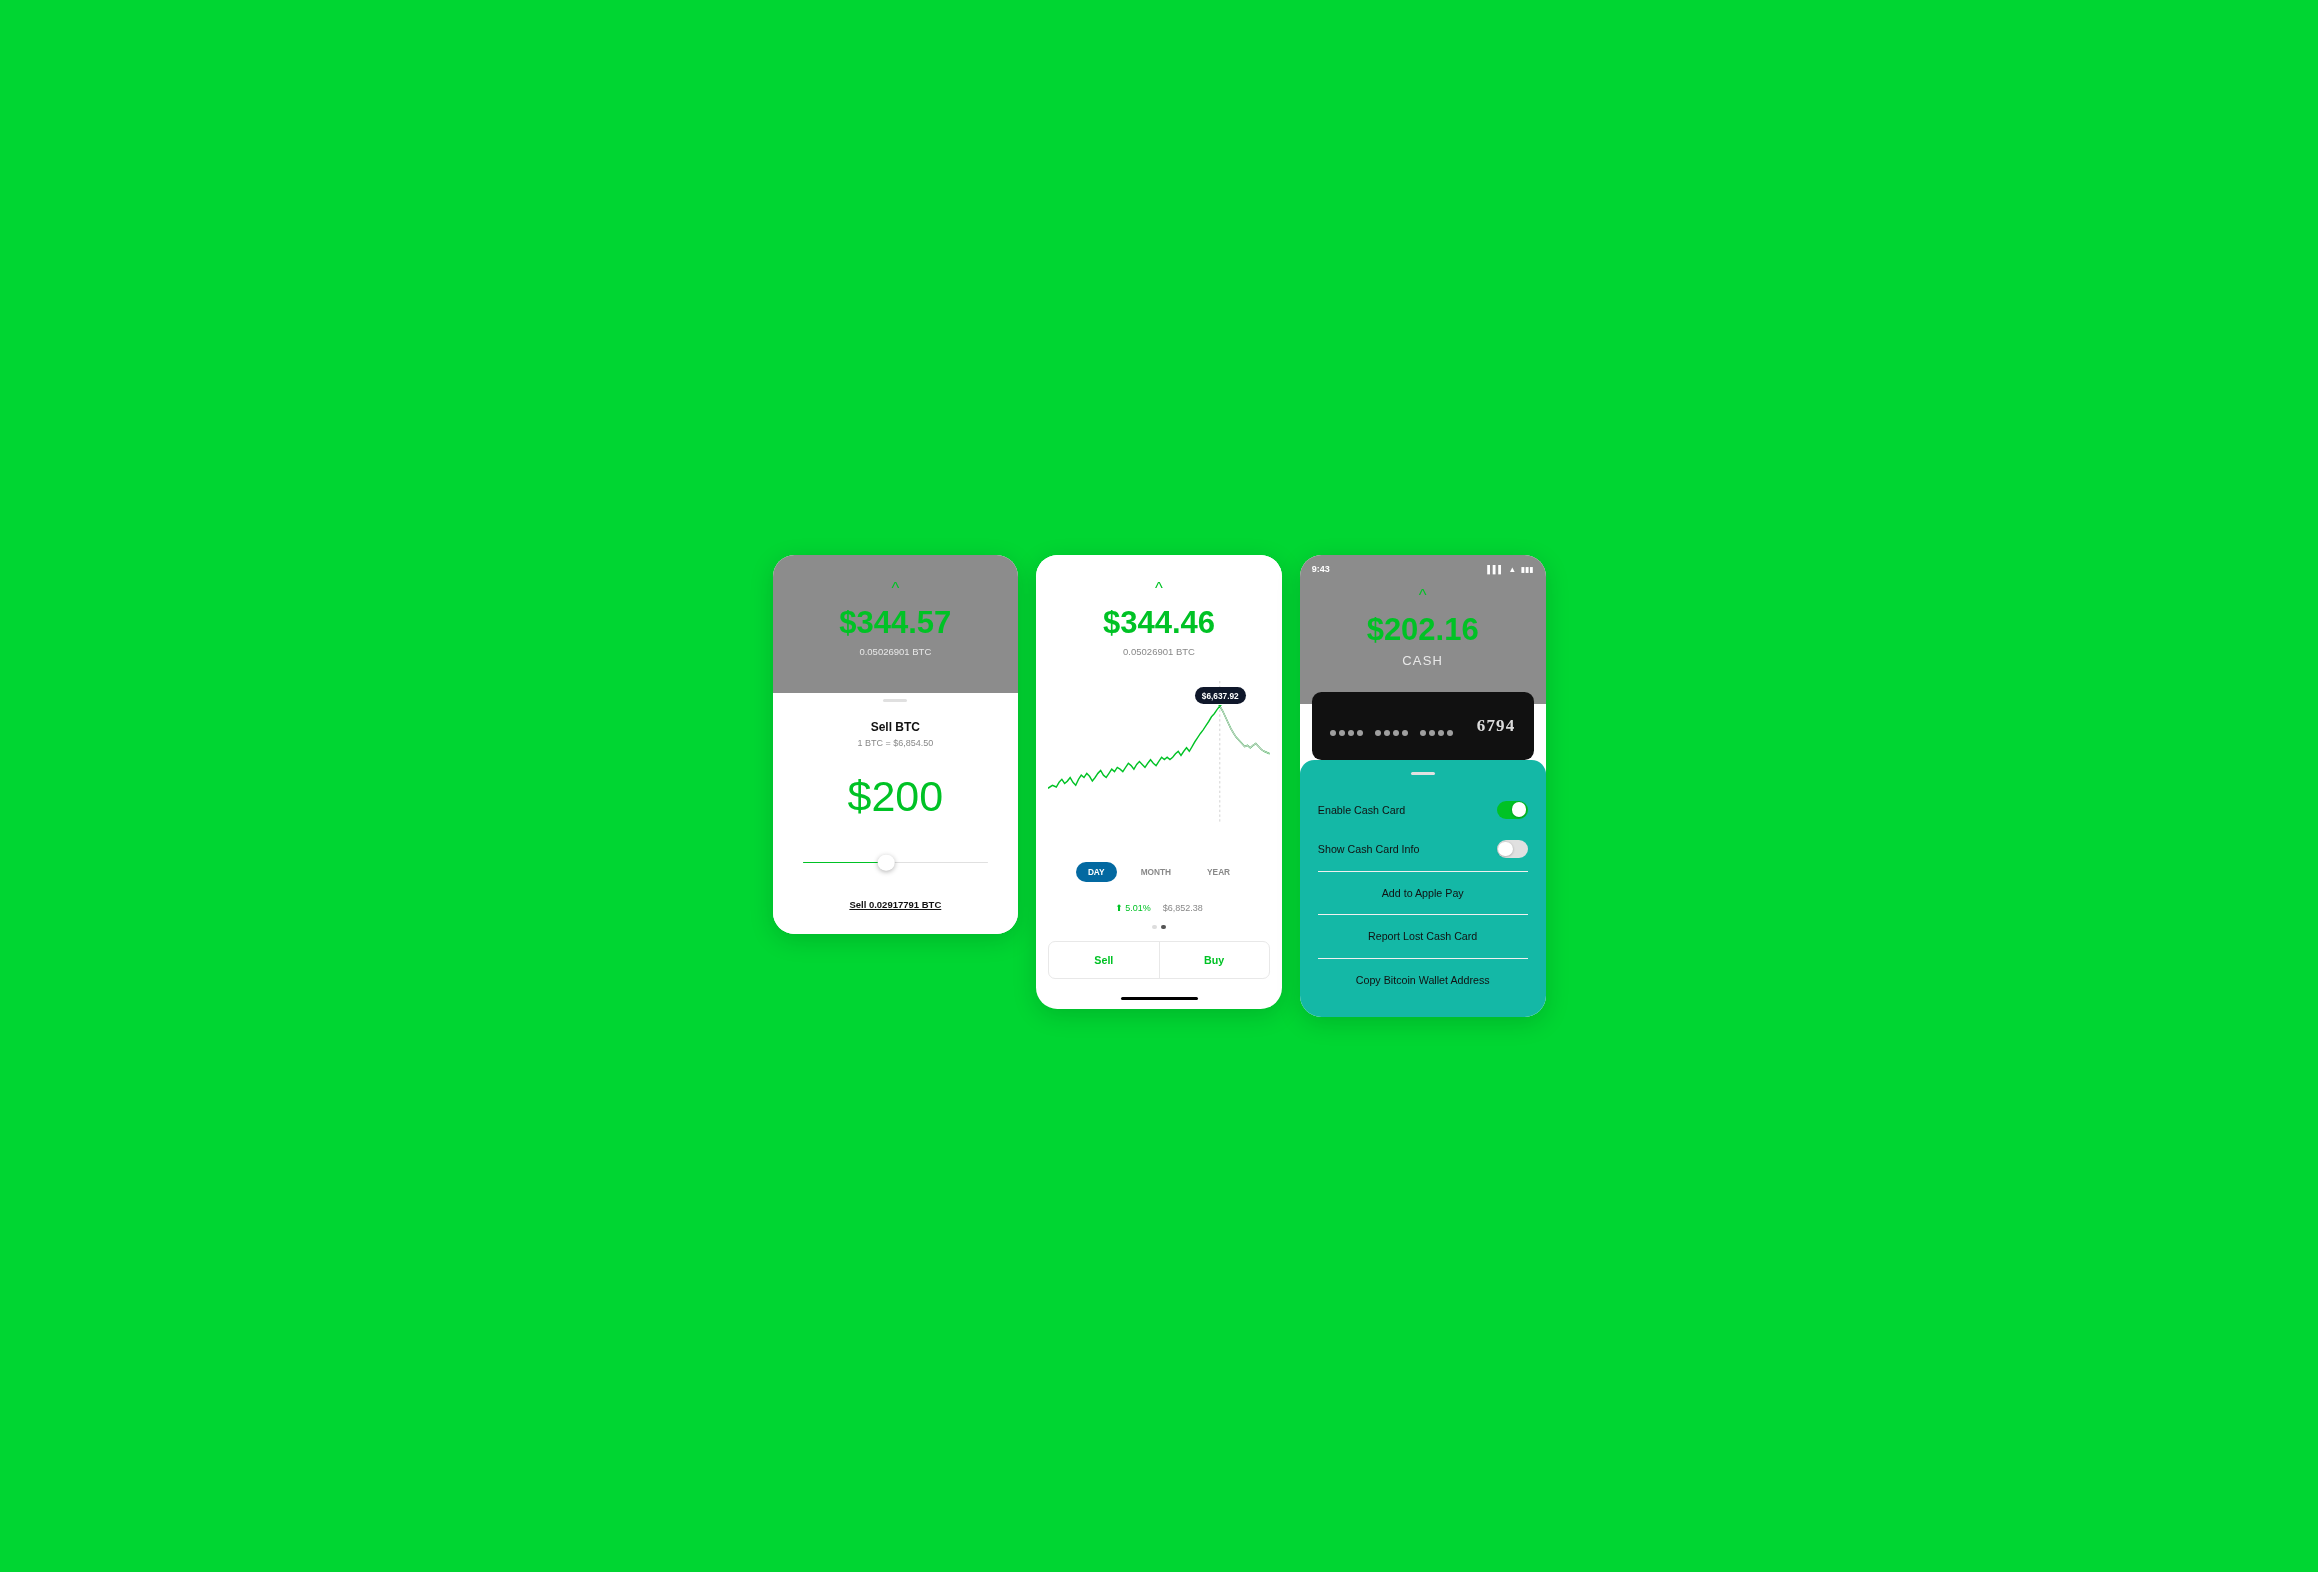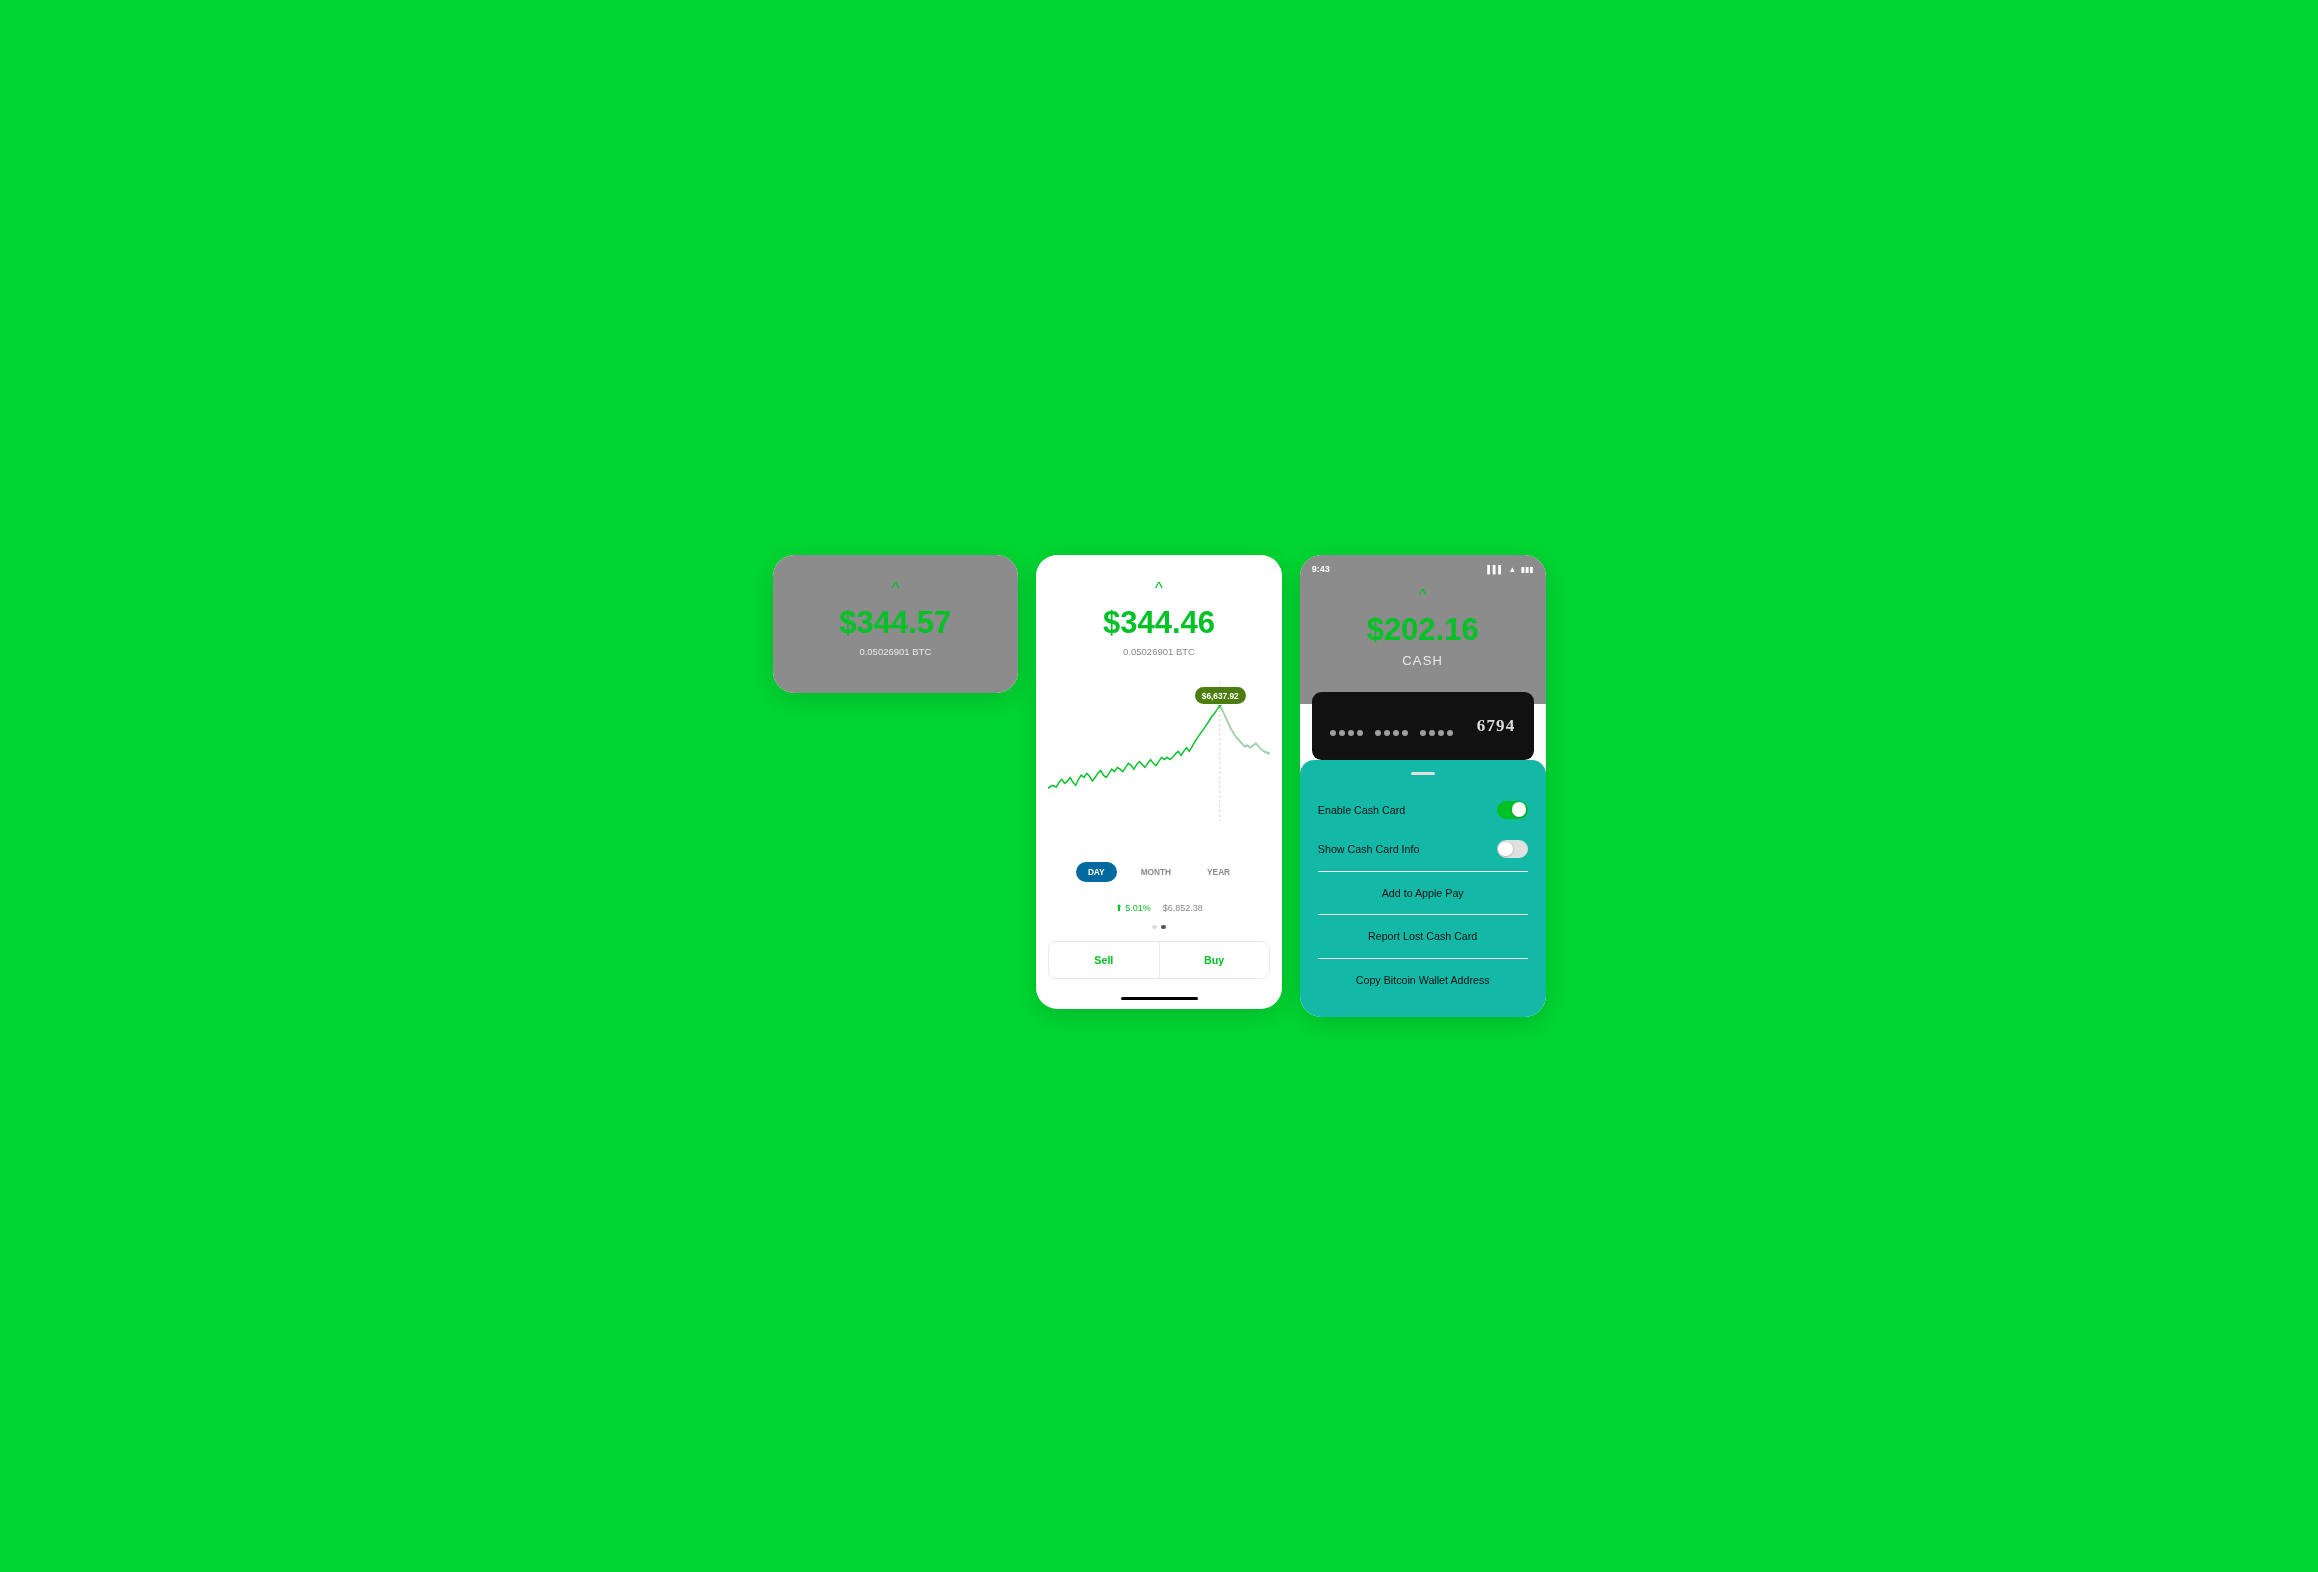--- a/index.html
+++ b/index.html
@@ -152,21 +152,21 @@
     .chart-area {
       position: relative;
       width: 100%;
       height: 166px;
       padding: 0 12px;
     }
     .chart-tooltip {
       position: absolute;
       top: 6px;
       right: 36px;
-      background: #4d7c0f;
+      background: #0f172a;
       color: #fff;
       padding: 3.6px 7.1px;
       border-radius: 9.5px;
       font-size: 8.3px;
       font-weight: 600;
     }
     .chart-tooltip::after {
       content: '';
       position: absolute;
       bottom: -4.8px;
@@ -396,20 +396,32 @@
 </head>
 <body>
 
 <div class="screens-container">
 
   <div class="phone-screen screen1">
     <div class="top-section">
       <div class="chevron-up">^</div>
       <div class="btc-usd-value">$344.57</div>
       <div class="btc-amount">0.05026901 BTC</div>
+    </div>
+    <div class="bottom-sheet">
+      <div class="sheet-handle"></div>
+      <div class="sell-title">Sell BTC</div>
+      <div class="sell-rate">1 BTC = $6,854.50</div>
+      <div class="sell-amount">$200</div>
+      <div class="slider-container">
+        <div class="slider-track"></div>
+        <div class="slider-fill"></div>
+        <div class="slider-thumb"></div>
+      </div>
+      <div class="sell-btc-label">Sell 0.02917791 BTC</div>
     </div>
   </div>
 
   <div class="phone-screen screen2">
     <div class="top-section">
       <div class="chevron-up">^</div>
       <div class="btc-usd-value">$344.46</div>
       <div class="btc-amount">0.05026901 BTC</div>
     </div>
 

